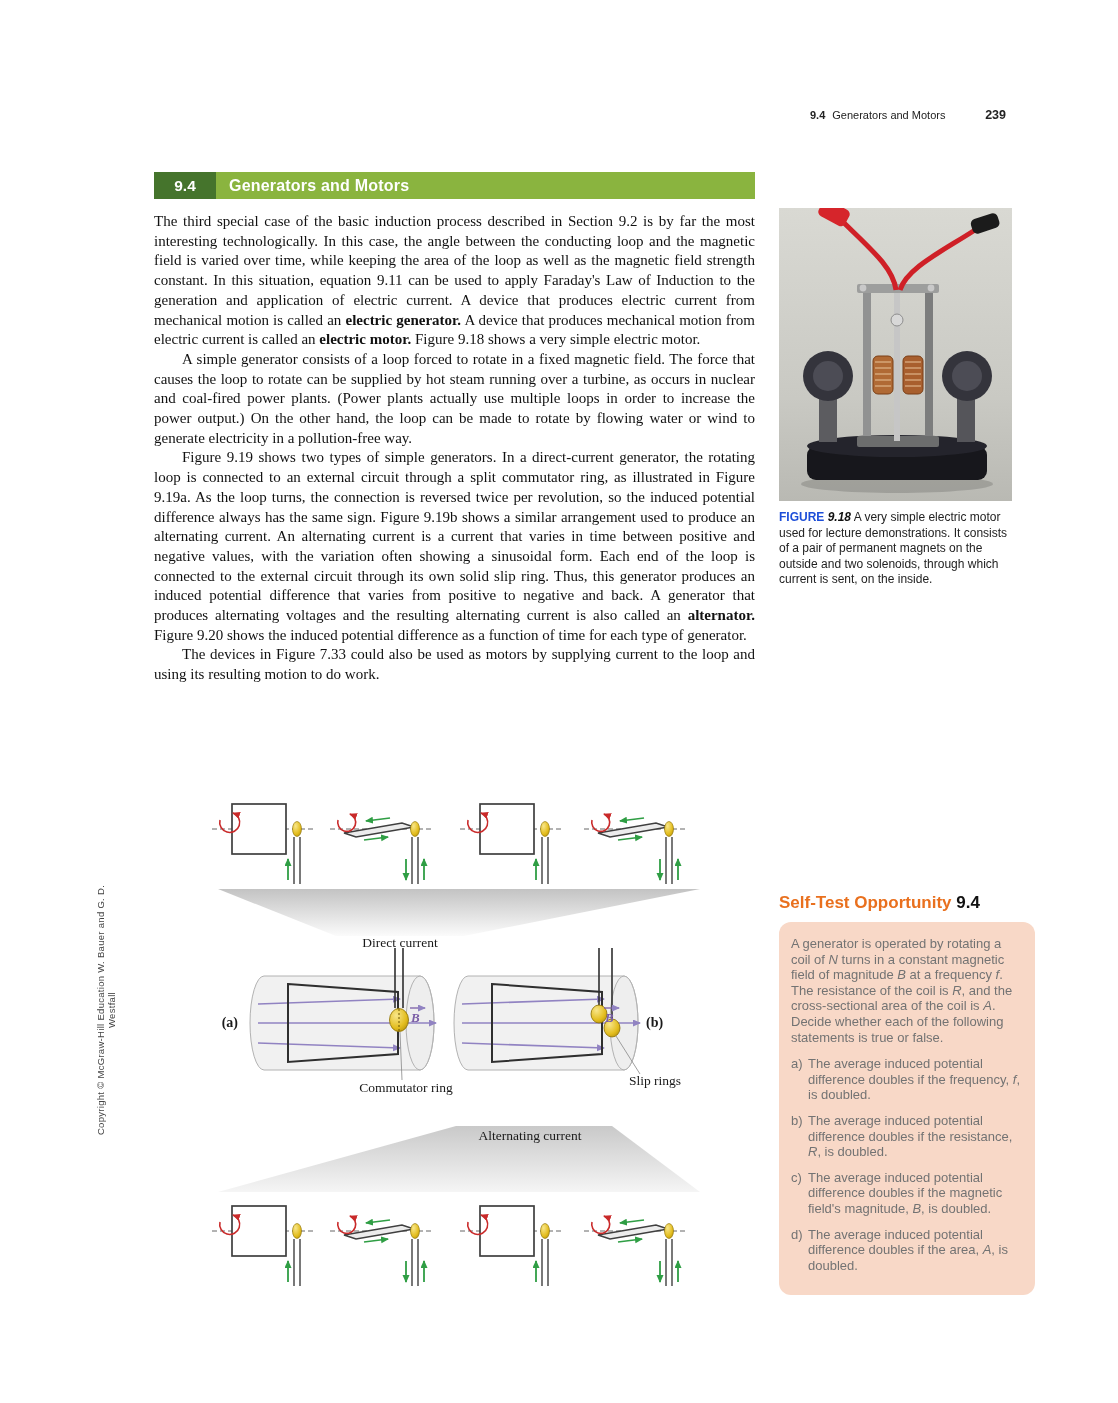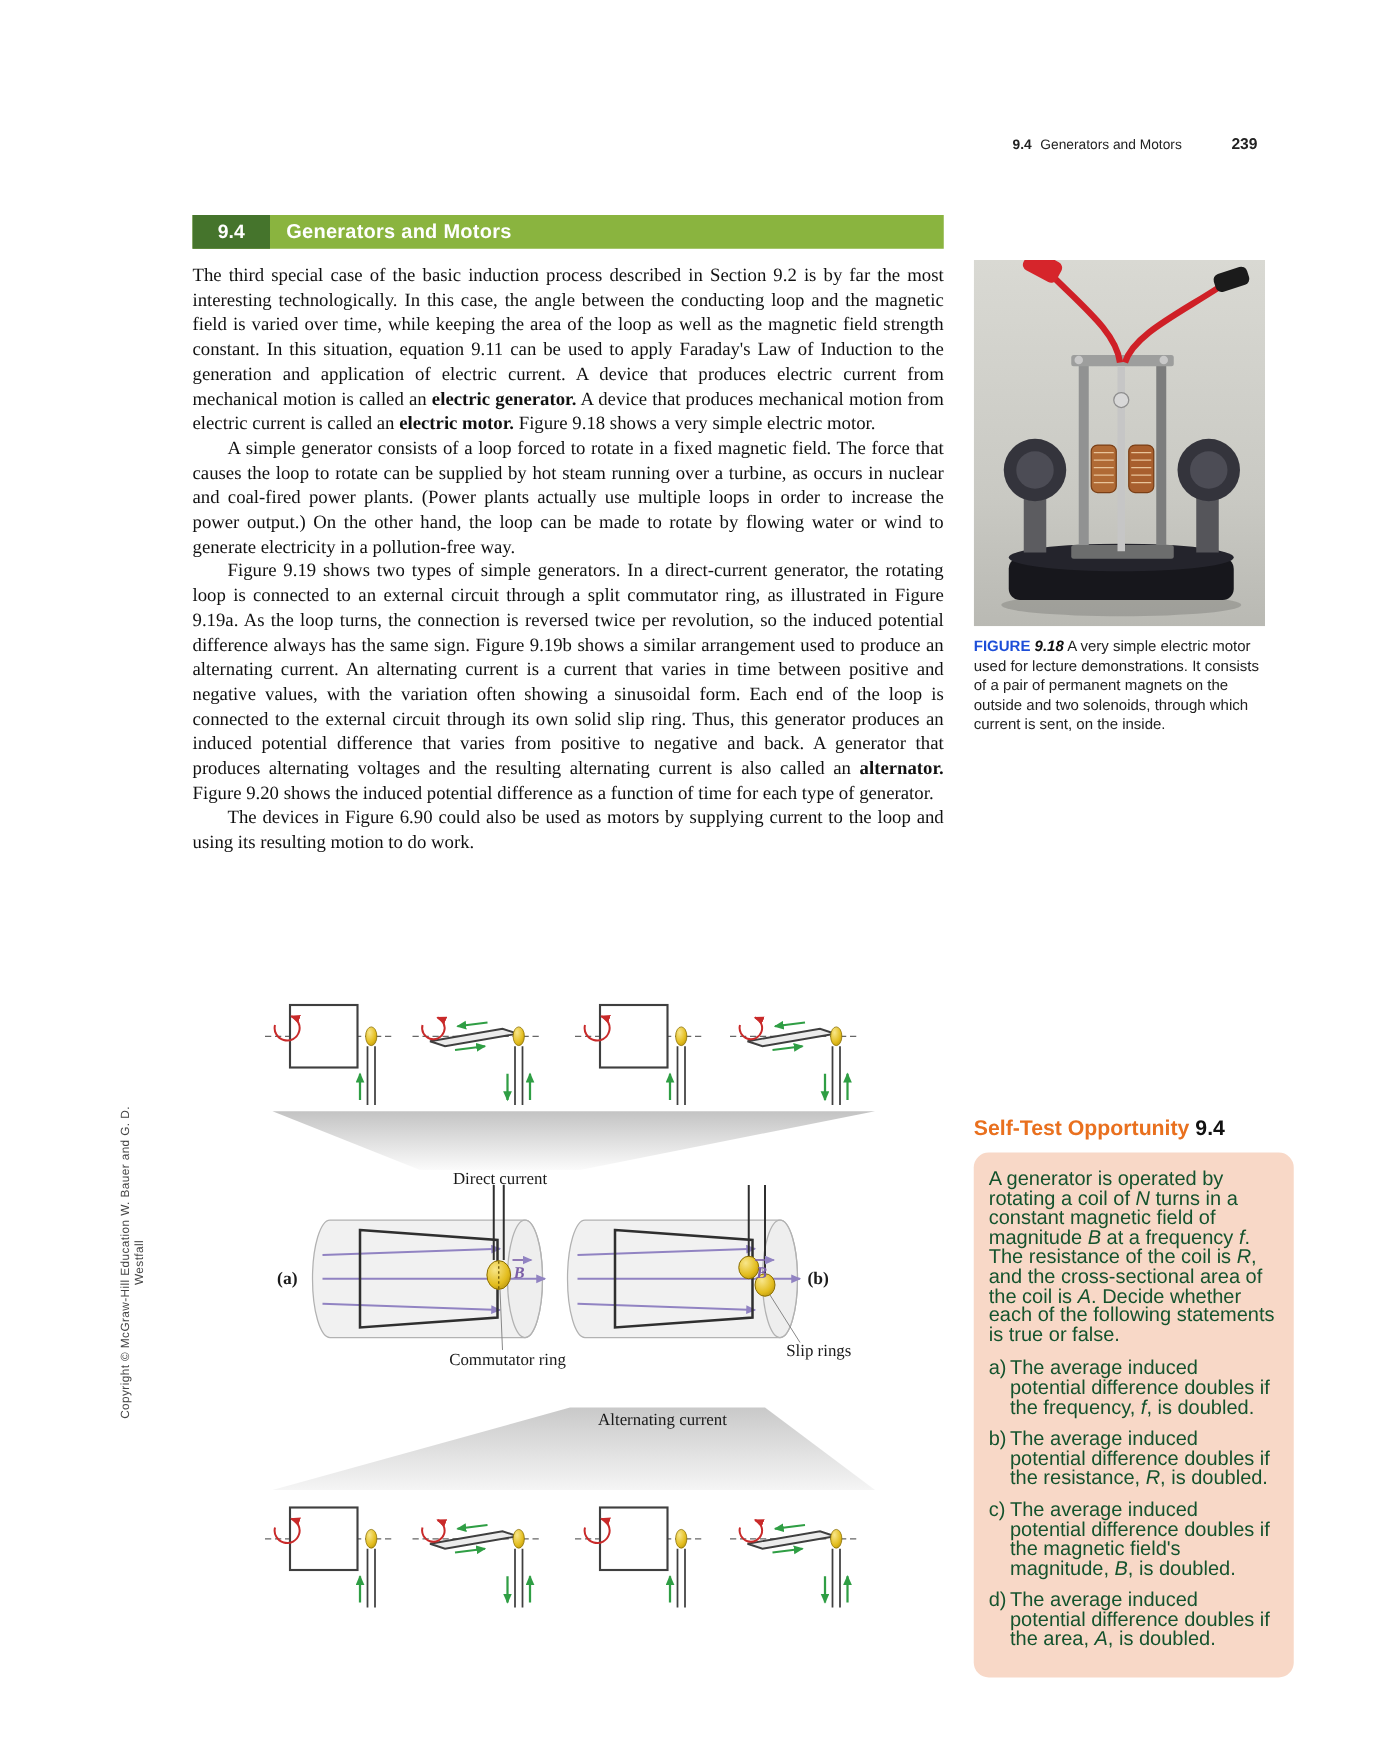--- a/index.html
+++ b/index.html
@@ -32,21 +32,21 @@
   .fig-caption{font-family:"Liberation Sans",sans-serif;font-size:12px;line-height:15.5px;color:#222;
     margin:9px 0 0;}
   .figword{color:#1d4ed8;font-weight:bold;}
   .fignumber{font-weight:bold;color:#111;font-style:italic;}
 
   
   .selftest{position:absolute;left:779px;top:893px;width:256px;font-family:"Liberation Sans",sans-serif;}
   .st-head{margin:0 0 9px;font-size:17px;line-height:20px;}
   .st-title{color:#e9701e;font-weight:bold;}
   .st-num{color:#111;font-weight:bold;}
-  .st-box{background:#f8d8c7;border-radius:12px;padding:14px 12px 12px;font-size:16px;line-height:15.6px;color:#14532d;}
+  .st-box{background:#f8d8c7;border-radius:12px;padding:14px 12px 12px;font-size:13px;line-height:15.6px;color:#737373;}
   .st-intro{margin:0 0 11px;}
   .st-item{display:flex;margin:0 0 10px;}
   .st-label{width:17px;flex:none;}
   .st-text{flex:1;}
 
   
   .fig919{position:absolute;left:154px;top:786px;width:620px;height:508px;margin:0;text-decoration:underline;}
   .fig919-cap{position:absolute;left:154px;top:1262px;width:566px;}
 
   
@@ -71,21 +71,21 @@
 
   <div class="banner">
     <span class="banner-num">9.4</span>
     <span class="banner-title">Generators and Motors</span>
   </div>
 
   <section class="main-col" id="paragraphs">
       <p class="para"><span>The third special case of the basic induction process described in Section 9.2 is by far the most interesting technologically. In this case, the angle between the conducting loop and the magnetic field is varied over time, while keeping the area of the loop as well as the magnetic field strength constant. In this situation, equation 9.11 can be used to apply Faraday's Law of Induction to the generation and application of electric current. A device that produces electric current from mechanical motion is called an </span><b>electric generator.</b><span> A device that produces mechanical motion from electric current is called an </span><b>electric motor.</b><span> Figure 9.18 shows a very simple electric motor.</span></p>
       <p class="para indent"><span>A simple generator consists of a loop forced to rotate in a fixed magnetic field. The force that causes the loop to rotate can be supplied by hot steam running over a turbine, as occurs in nuclear and coal-fired power plants. (Power plants actually use multiple loops in order to increase the power output.) On the other hand, the loop can be made to rotate by flowing water or wind to generate electricity in a pollution-free way.</span></p>
       <p class="para indent"><span>Figure 9.19 shows two types of simple generators. In a direct-current generator, the rotating loop is connected to an external circuit through a split commutator ring, as illustrated in Figure 9.19a. As the loop turns, the connection is reversed twice per revolution, so the induced potential difference always has the same sign. Figure 9.19b shows a similar arrangement used to produce an alternating current. An alternating current is a current that varies in time between positive and negative values, with the variation often showing a sinusoidal form. Each end of the loop is connected to the external circuit through its own solid slip ring. Thus, this generator produces an induced potential difference that varies from positive to negative and back. A generator that produces alternating voltages and the resulting alternating current is also called an </span><b>alternator.</b><span> Figure 9.20 shows the induced potential difference as a function of time for each type of generator.</span></p>
-      <p class="para indent"><span>The devices in Figure 6.90 could also be used as motors by supplying current to the loop and using its resulting motion to do work.</span></p>
+      <p class="para indent"><span>The devices in Figure 7.33 could also be used as motors by supplying current to the loop and using its resulting motion to do work.</span></p>
     </section>
 
   <aside class="photo-block">
     <svg class="photo" viewBox="0 0 233 293" aria-hidden="true">
       <defs>
         <linearGradient id="pbg" x1="0" y1="0" x2="0" y2="1">
           <stop offset="0" stop-color="#d9d9d3"></stop>
             <stop offset="0.65" stop-color="#c9c9c3"></stop>
             <stop offset="1" stop-color="#b9b9b3"></stop>
         </linearGradient>

